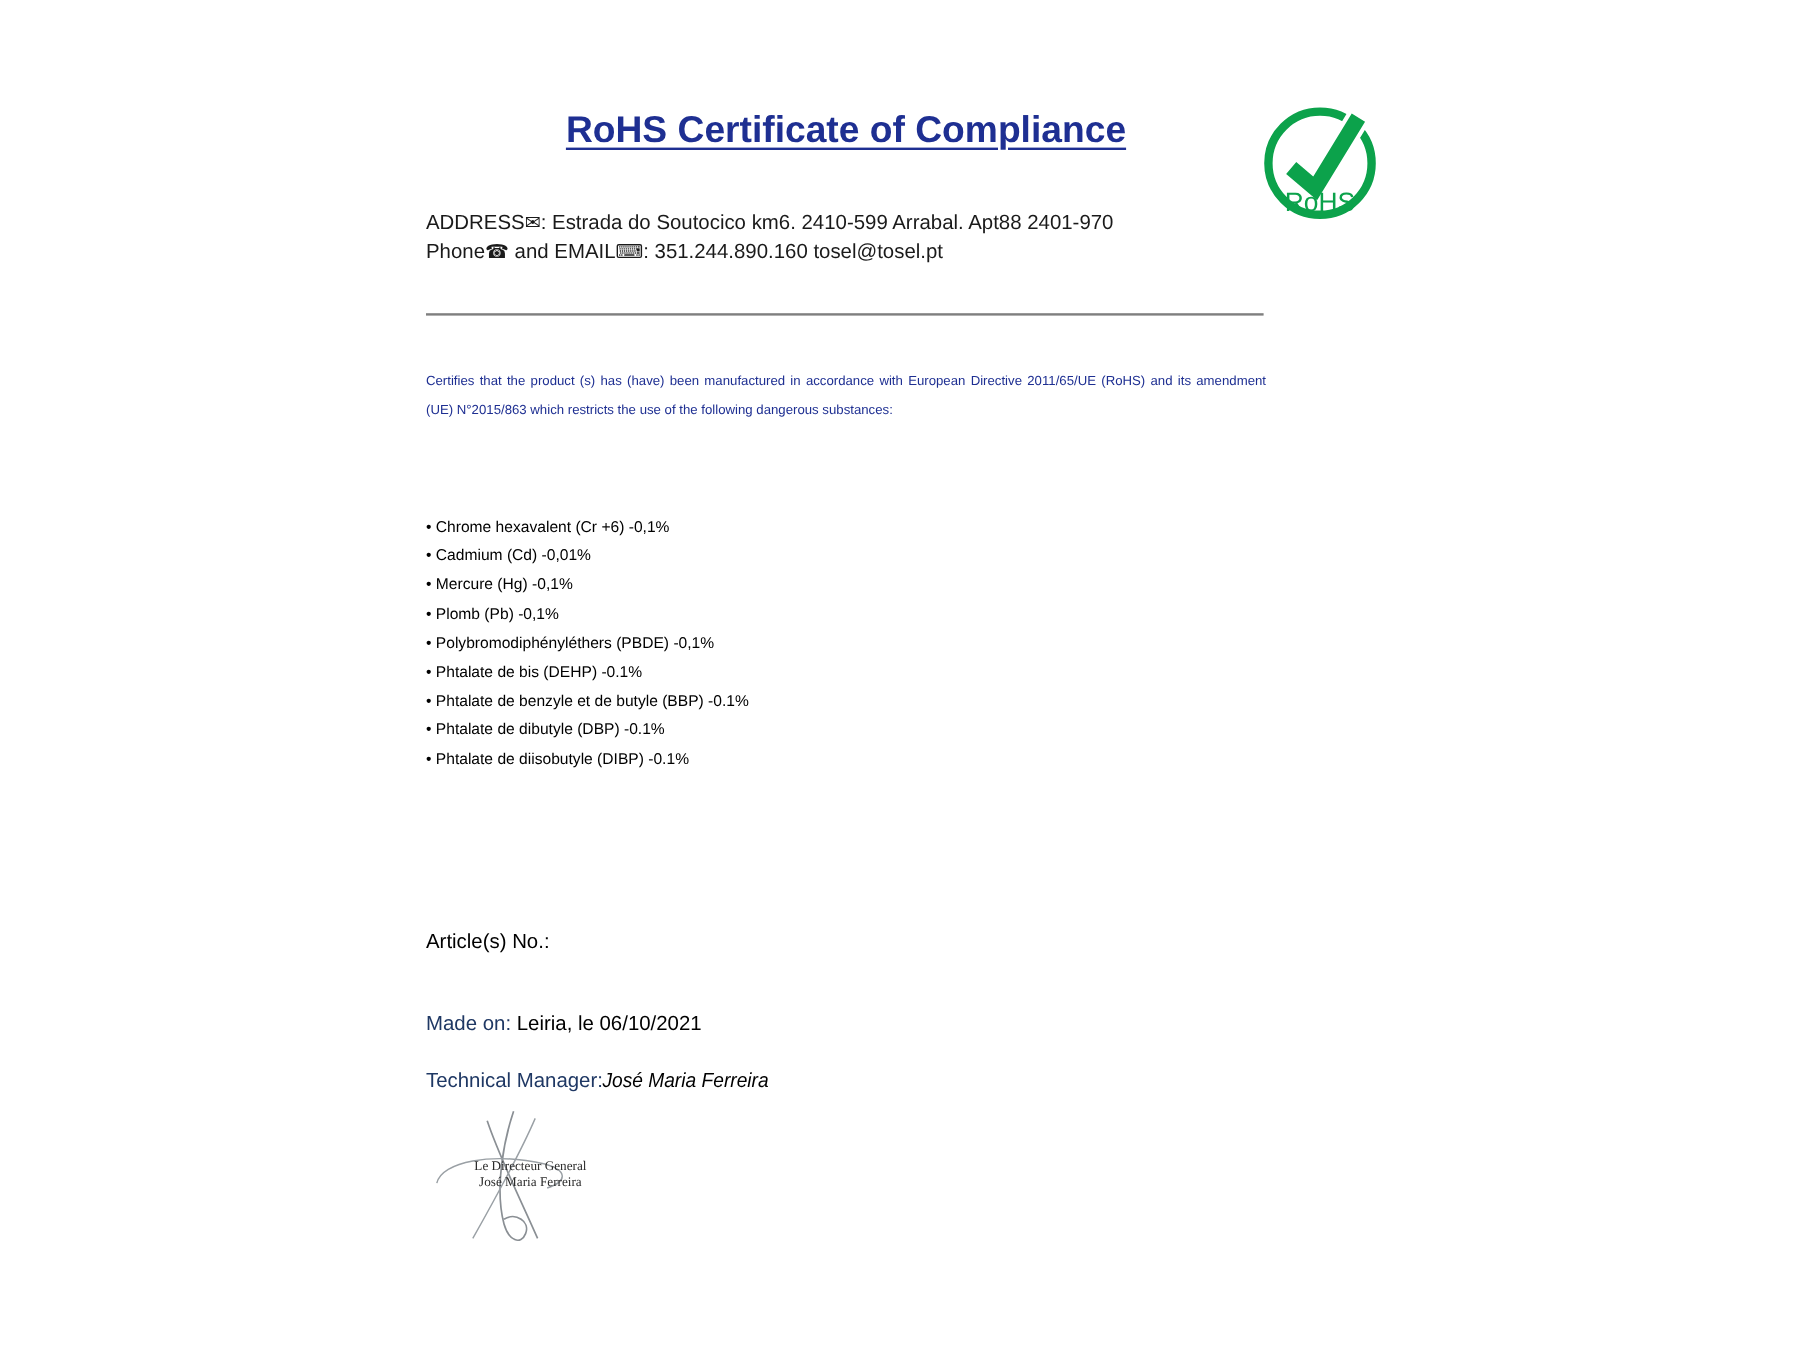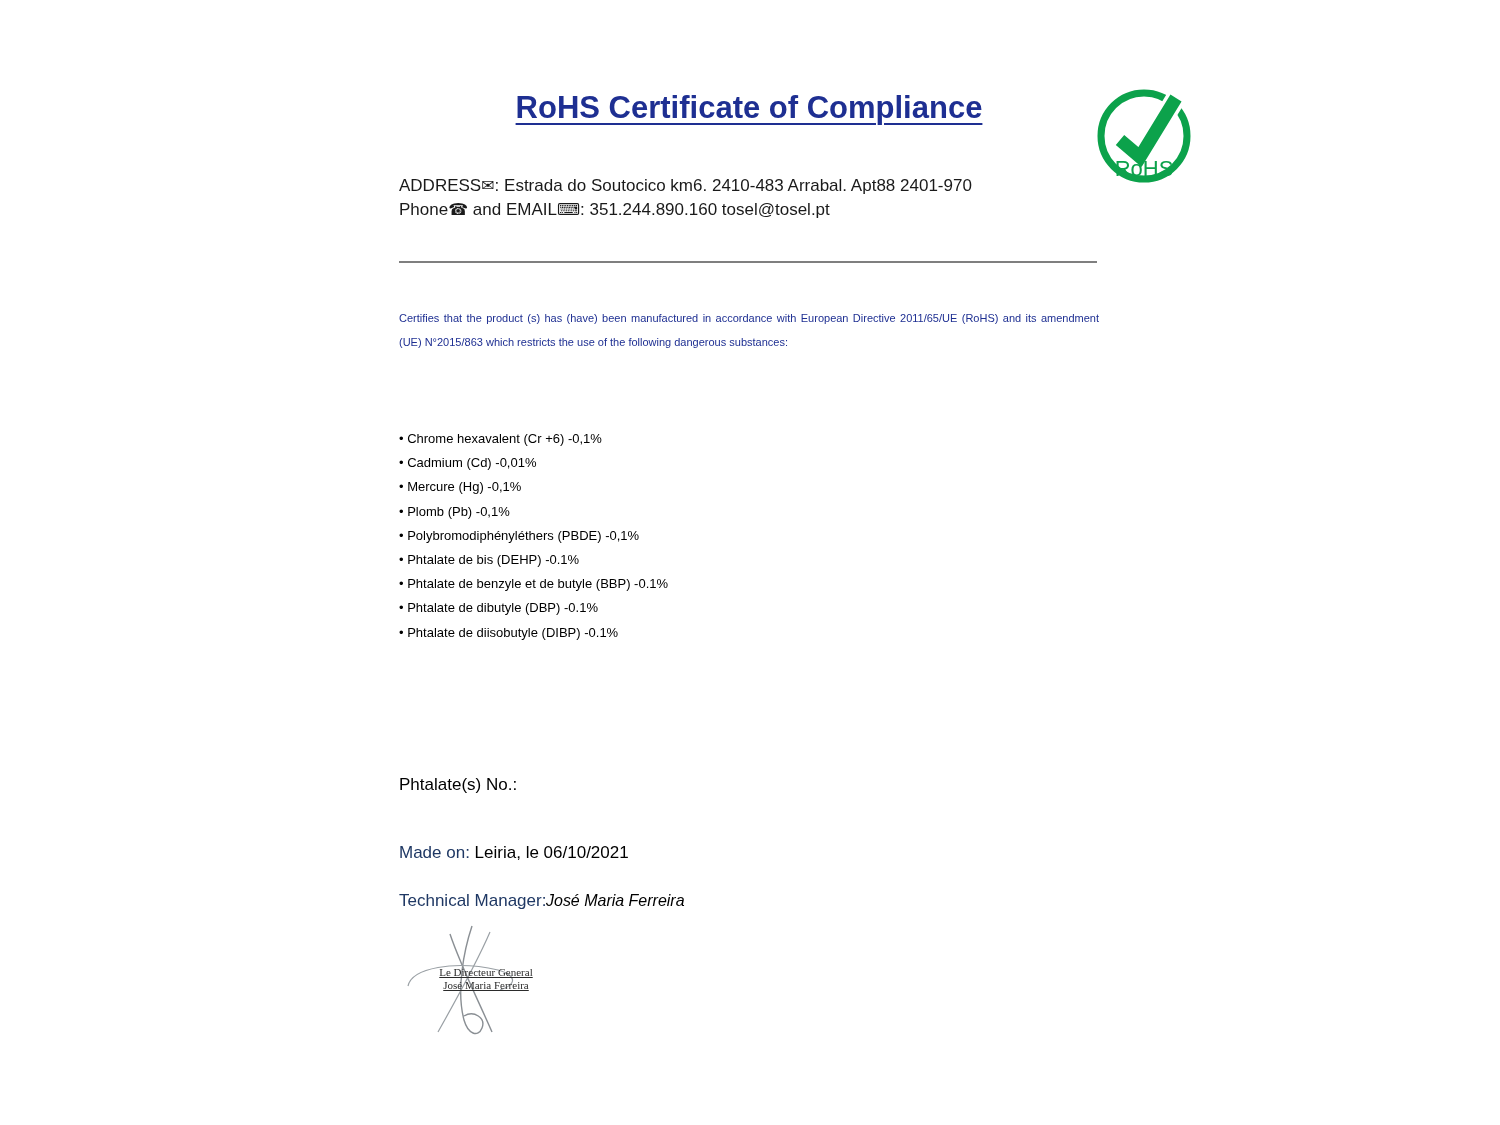--- a/index.html
+++ b/index.html
@@ -11,21 +11,21 @@
   *{margin:0;padding:0;box-sizing:border-box;}
   html,body{background:#ffffff;}
   .page{
     position:relative;
     width:1500px;height:1125px;
     background:#ffffff;
     font-family:"Liberation Sans", sans-serif;
     color:var(--ink);
     overflow:hidden;
   }
-  .abs{position:absolute;margin-left:44px;}
+  .abs{position:absolute;}
   .doc-title{
     left:355px;top:90px;width:700px;
     text-align:center;
     font-size:31px;font-weight:bold;
     color:var(--title-blue);
     text-decoration:underline;
     text-decoration-thickness:2px;
     text-underline-offset:5px;
   }
   .supplier{
@@ -86,21 +86,20 @@
     transform:scaleX(0.94);
     transform-origin:left center;
   }
   .sig-svg{left:350px;top:920px;}
   .sig-text{
     left:372px;top:966px;width:140px;
     text-align:center;
     font-family:"Liberation Serif", serif;
     font-size:11px;line-height:13px;
     color:#2b2b2b;
-    text-decoration:underline;
   }
   .logo-wrap{left:1050px;top:80px;}
 </style>
 </head>
 <body>
 
 <div class="page">
 
   <div class="abs doc-title">RoHS Certificate of Compliance</div>
 
@@ -108,21 +107,21 @@
     <svg width="100" height="108" viewBox="0 0 100 108">
       <circle cx="50" cy="56" r="43" fill="#ffffff" stroke="#0ca24b" stroke-width="7"></circle>
       <path d="M26 60 L46 77 L82 18" fill="none" stroke="#ffffff" stroke-width="20" stroke-linecap="butt"></path>
       <path d="M26 60 L46 77 L82 18" fill="none" stroke="#0ca24b" stroke-width="13" stroke-linecap="butt"></path>
       <text x="50" y="96" text-anchor="middle" font-family="Liberation Sans, sans-serif" font-size="22" fill="#0ca24b">RoHS</text>
     </svg>
   </div>
 
   <div class="abs supplier">
     <div>
-      <span>ADDRESS</span><span class="icon">✉</span><span>: Estrada do Soutocico km6. 2410-483 Arrabal. Apt88 2401-970</span>
+      <span>ADDRESS</span><span class="icon">✉</span><span>: Estrada do Soutocico km6. 2410-599 Arrabal. Apt88 2401-970</span>
     </div>
     <div>
       <span>Phone</span><span class="icon">☎</span><span> and EMAIL</span><span class="icon">⌨</span><span>: 351.244.890.160 tosel@tosel.pt</span>
     </div>
   </div>
 
   <div class="abs rule"></div>
 
   <div class="abs cert-paragraph">Certifies that the product (s) has (have) been manufactured in accordance with European Directive 2011/65/UE (RoHS) and its amendment (UE) N°2015/863 which restricts the use of the following dangerous substances:</div>
 
@@ -132,21 +131,21 @@
     <li>Mercure (Hg) -0,1%</li>
     <li>Plomb (Pb) -0,1%</li>
     <li>Polybromodiphényléthers (PBDE) -0,1%</li>
     <li>Phtalate de bis (DEHP) -0.1%</li>
     <li>Phtalate de benzyle et de butyle (BBP) -0.1%</li>
     <li>Phtalate de dibutyle (DBP) -0.1%</li>
     <li>Phtalate de diisobutyle (DIBP) -0.1%</li>
   </ul>
 
 
-  <div class="abs articles-line">Phtalate(s) No.:</div>
+  <div class="abs articles-line">Article(s) No.:</div>
 
   <div class="abs made-on">
     <span class="navy-label">Made on:</span><span class="italic"> Leiria, le</span><span> 06/10/2021</span>
   </div>
 
   <div class="abs tech-manager">
     <span class="navy-label">Technical Manager:</span><span class="narrow-italic"> José Maria Ferreira</span>
   </div>
 
   <div class="abs sig-svg">

